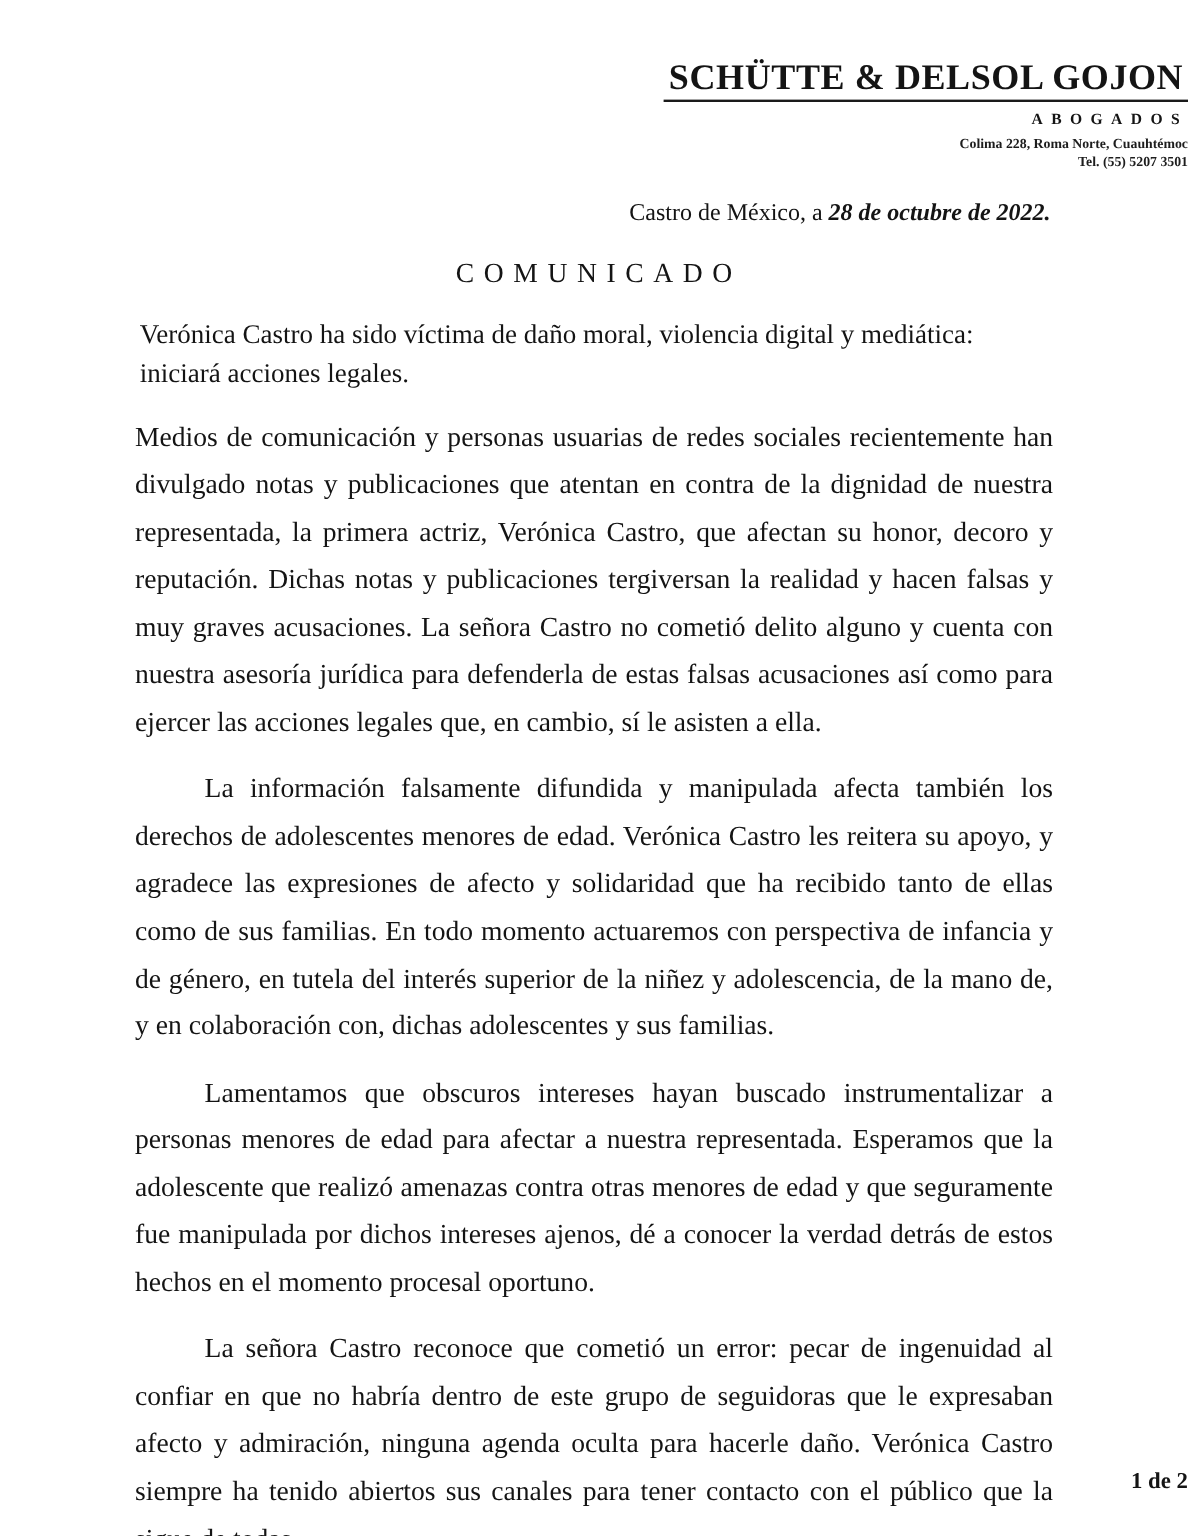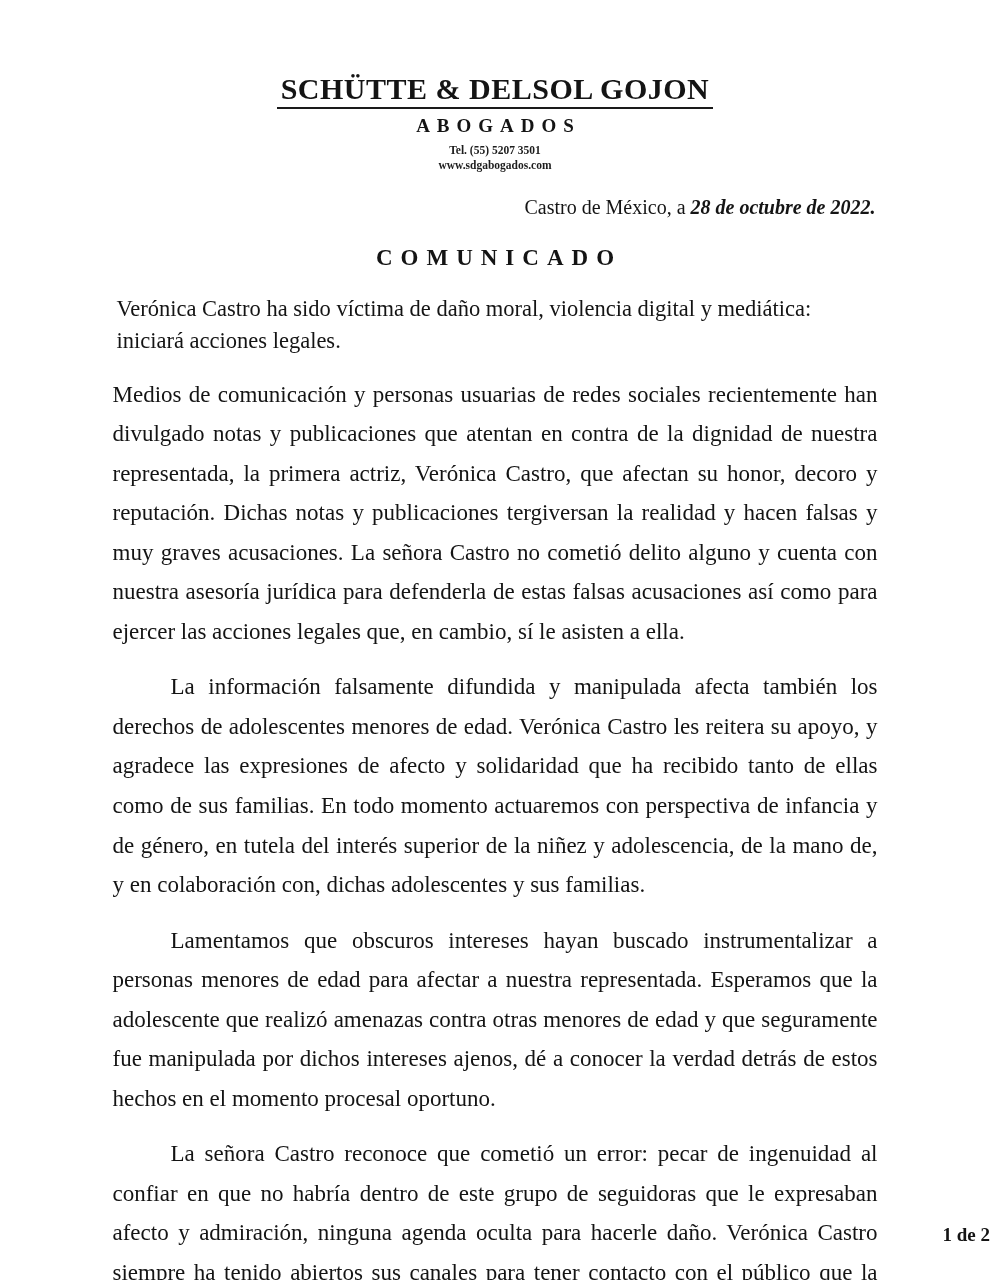--- a/index.html
+++ b/index.html
@@ -13,37 +13,36 @@
     height: 1280px;
     background: #ffffff;
     font-family: "Liberation Serif", "DejaVu Serif", serif;
     color: #141414;
     overflow: hidden;
     box-sizing: border-box;
   }
 
   
   .letterhead {
-    text-align: center;
+    text-align: right;
     padding-top: 50px;
-    margin-top: 24px;
   }
   .firm-name {
     display: inline-block;
     font-size: 30px;
     font-weight: bold;
     letter-spacing: 0.5px;
     line-height: 1.0;
     padding: 0 4px 3px 4px;
     border-bottom: 2.5px solid #1a1a1a;
     white-space: nowrap;
   }
   .firm-sub {
     margin-top: 7px;
-    font-size: 19px;
+    font-size: 13px;
     font-weight: bold;
     letter-spacing: 7px;
     padding-left: 7px;
     line-height: 1.0;
   }
   .firm-address {
     margin-top: 8px;
     font-size: 11.5px;
     line-height: 1.32;
     font-weight: bold;
@@ -65,21 +64,21 @@
   }
   .dateline .date-value {
     font-style: italic;
     font-weight: bold;
   }
 
   .comunicado {
     margin-top: 26px;
     text-align: center;
     font-size: 23px;
-    font-weight: bold;
+    font-weight: normal;
     letter-spacing: 8px;
     padding-left: 8px;
     line-height: 1.1;
   }
 
   .headline {
     margin-top: 22px;
     text-align: left;
     font-size: 22.5px;
     font-weight: normal;
@@ -115,22 +114,22 @@
 </style>
 </head>
 <body>
 
 <div class="page">
 
   <header class="letterhead">
     <div class="firm-name">SCHÜTTE &amp; DELSOL GOJON</div>
     <div class="firm-sub">ABOGADOS</div>
     <div class="firm-address">
+      <div>Colima 228, Roma Norte, Cuauhtémoc</div>
       <div>Tel. (55) 5207 3501</div>
-      <div>www.sdgabogados.com</div>
     </div>
   </header>
 
   <div class="content">
 
     <div class="dateline">
       <span>Castro de México, a </span><span class="date-value">28 de octubre de 2022.</span>
     </div>
 
     <div class="comunicado">COMUNICADO</div>

